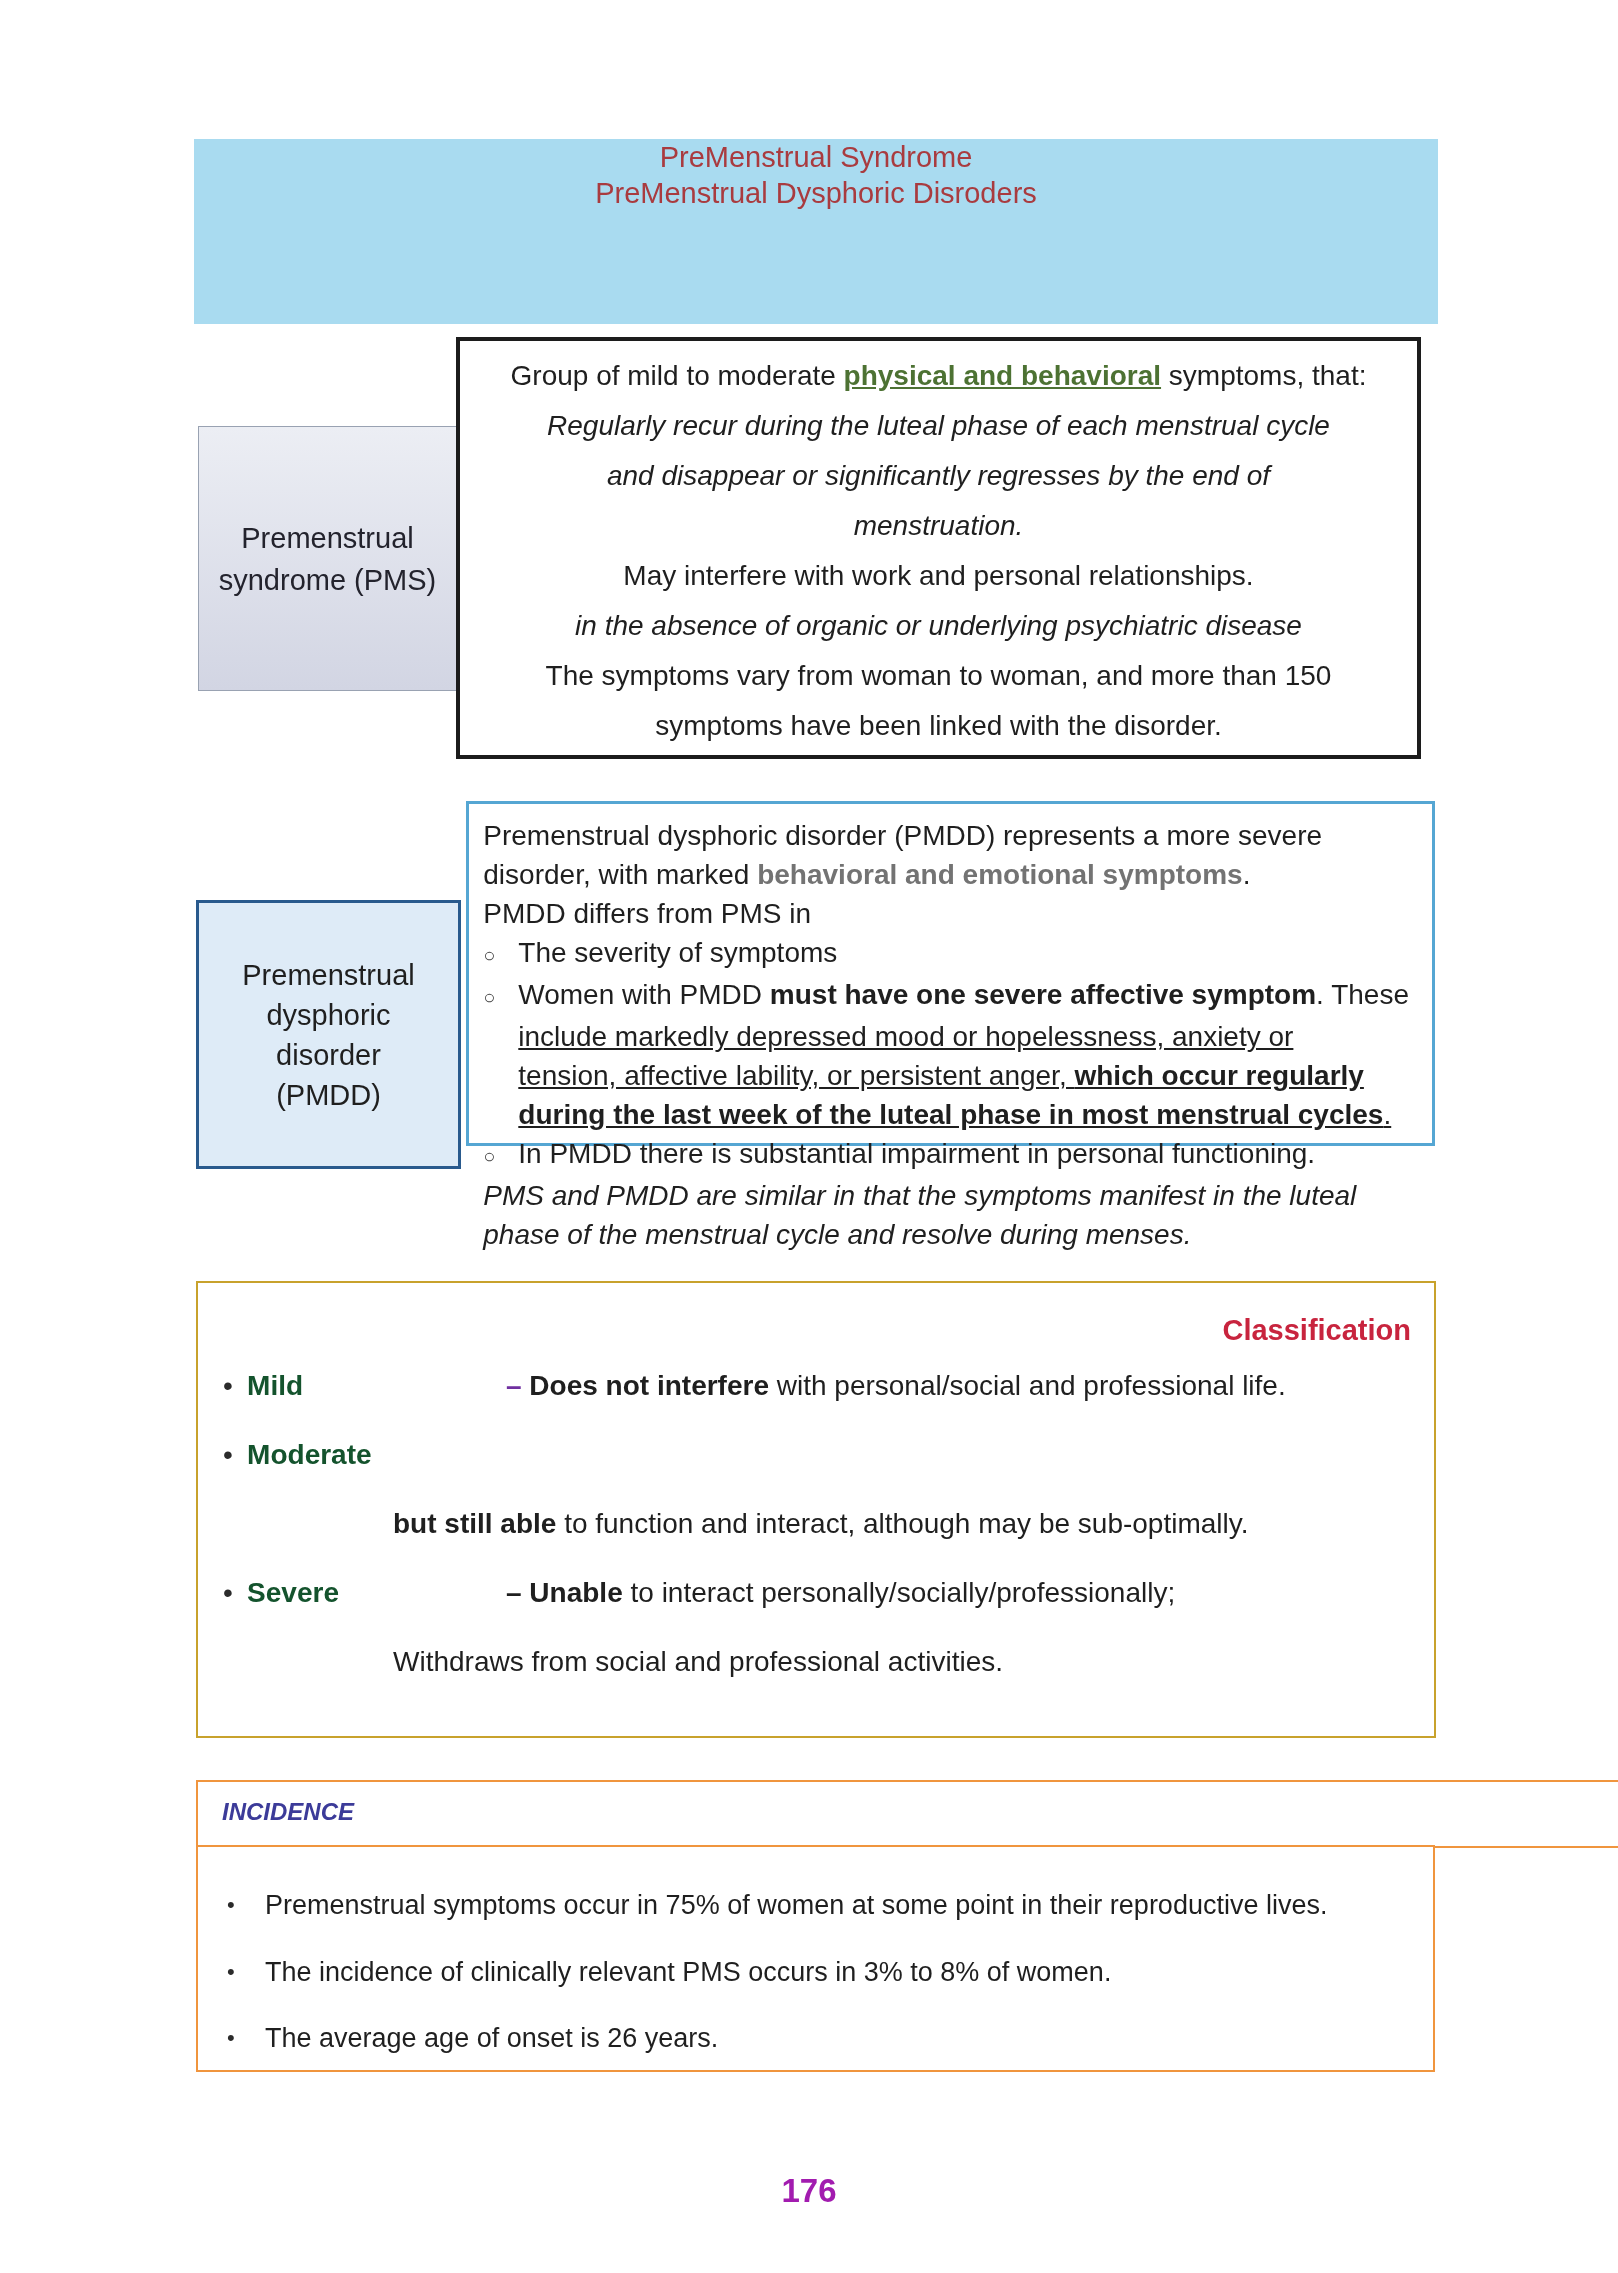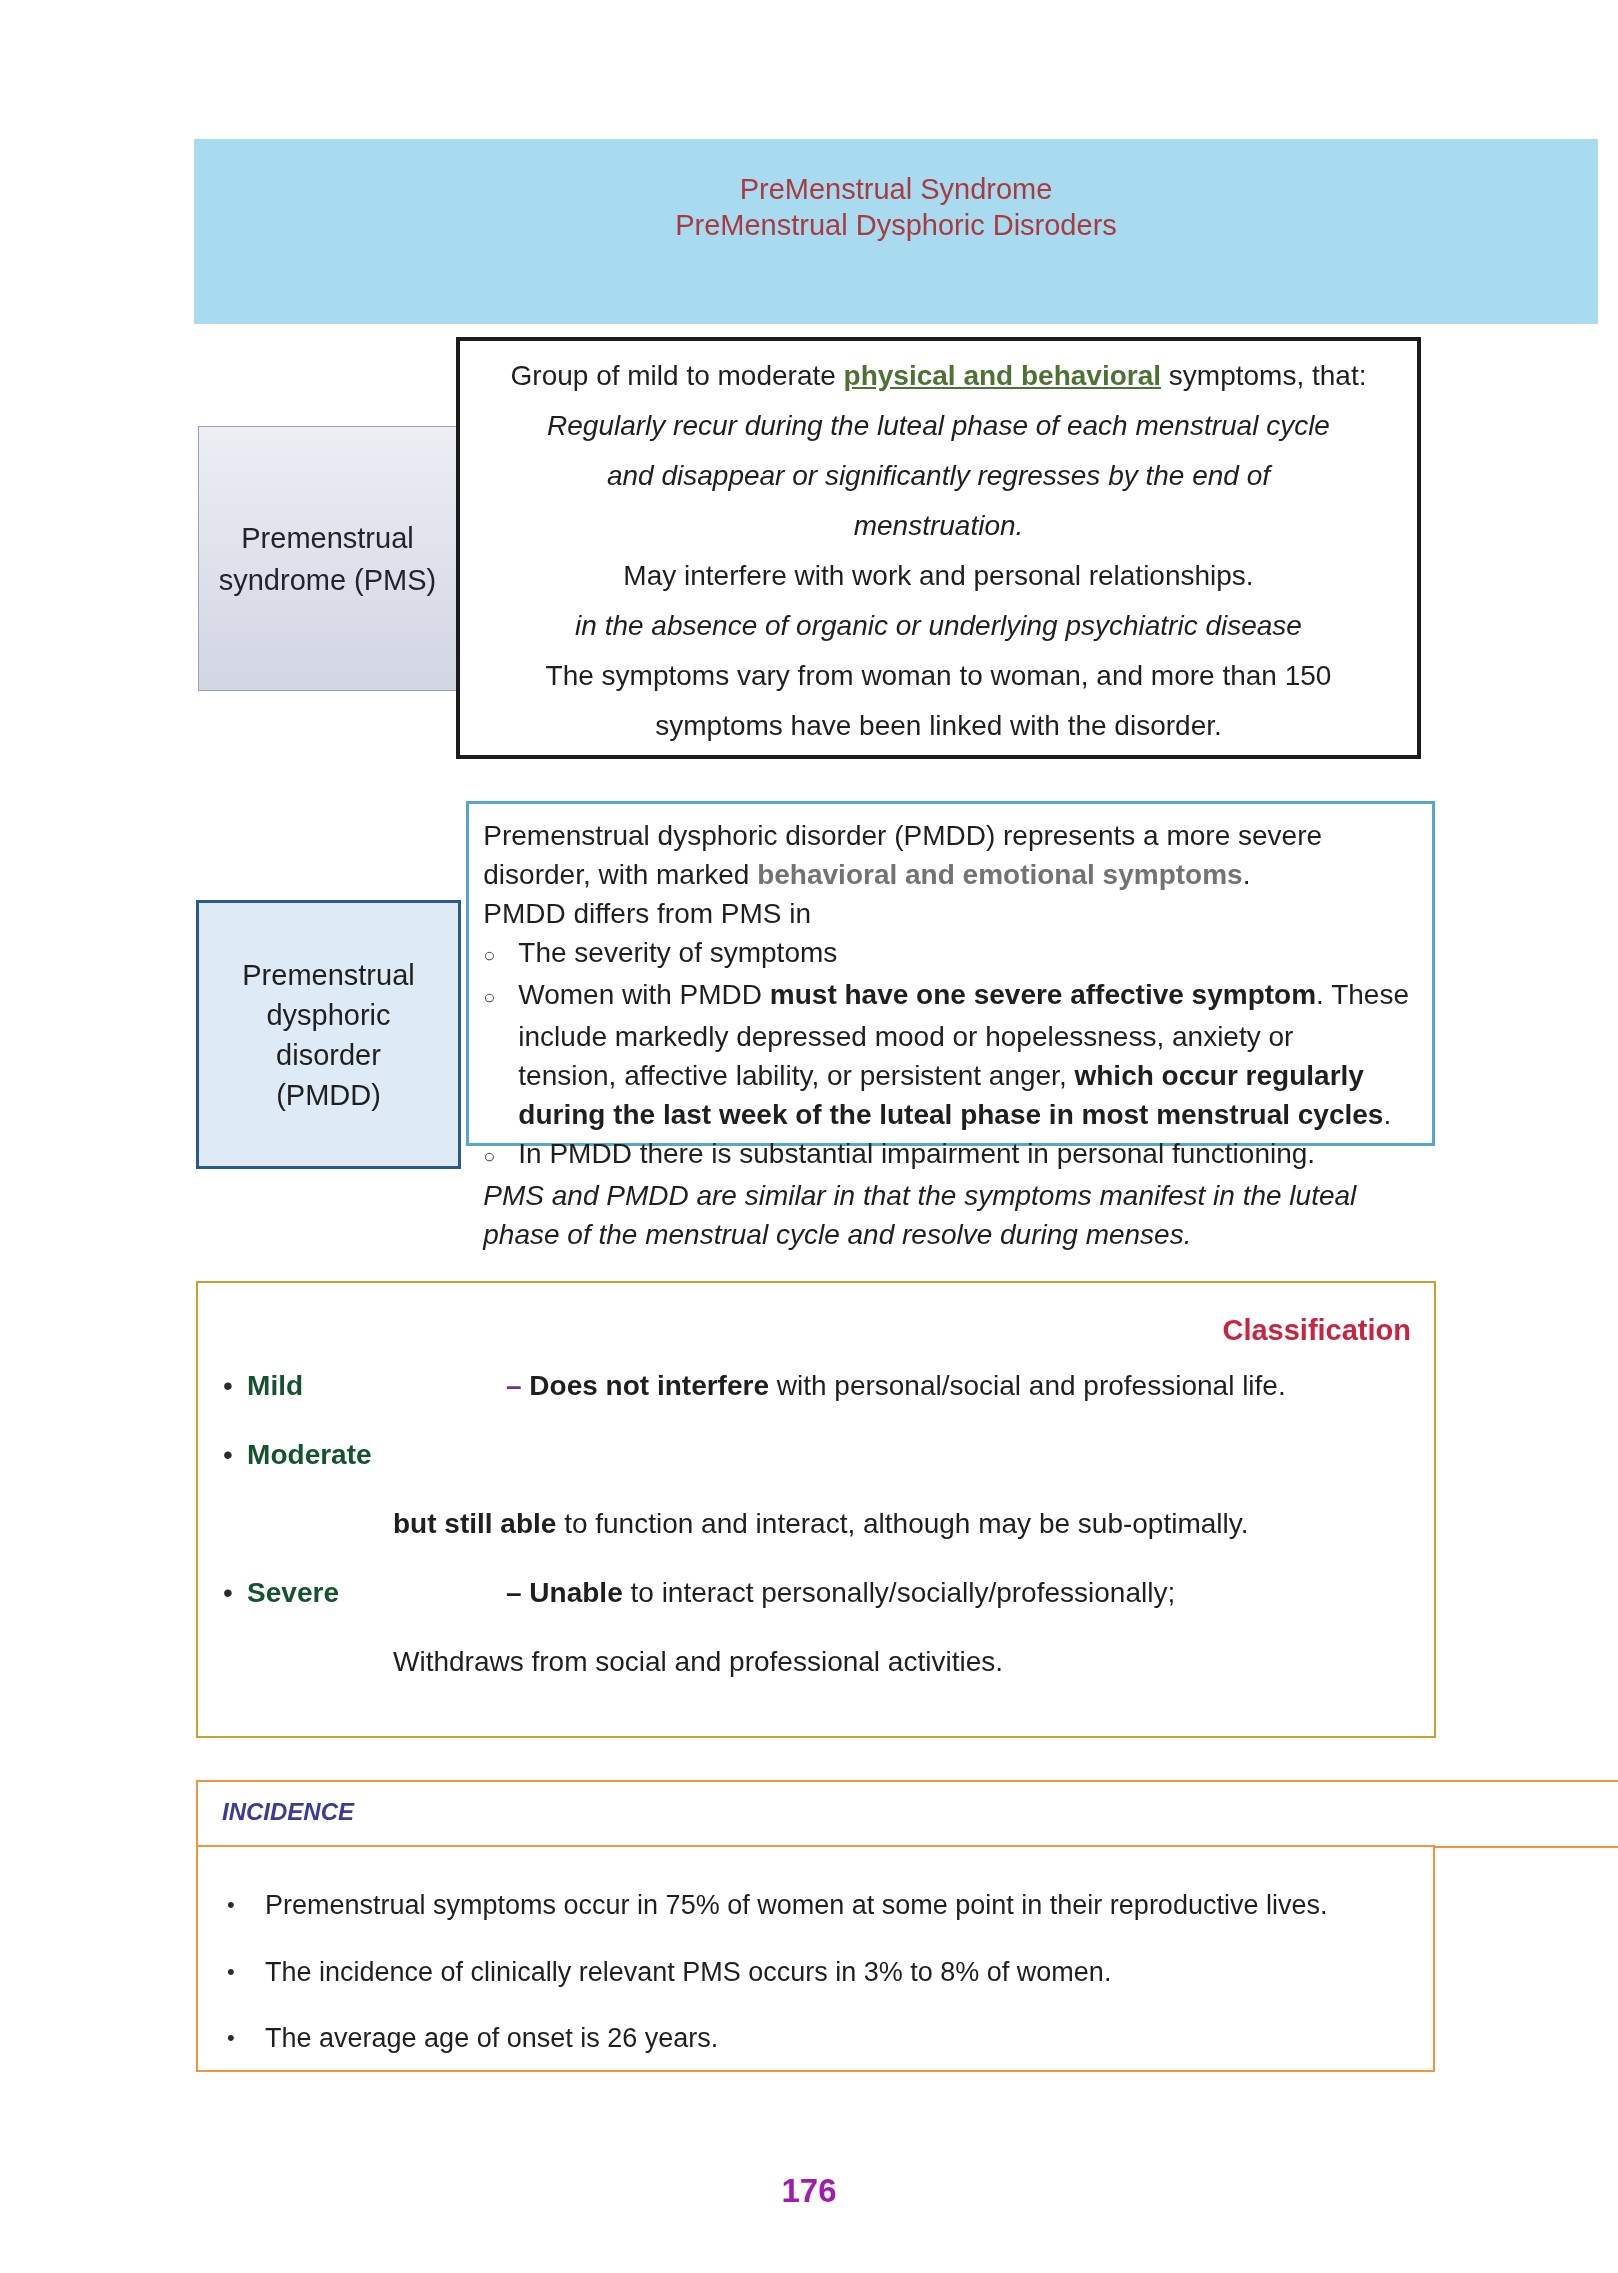--- a/index.html
+++ b/index.html
@@ -2,22 +2,22 @@
 <html><head>
 <meta charset="utf-8">
 <style>
   html,body{margin:0;padding:0;background:#ffffff;}
   .page{
     position:relative;width:1618px;height:2273px;background:#ffffff;
     font-family:"Liberation Sans",sans-serif;color:#1f1f1f;overflow:hidden;
   }
   
   .title-banner{
-    position:absolute;left:194px;top:139px;width:1404px;height:185px;
-    background:#a9dbf0;text-align:center;box-sizing:border-box;padding-top:32px;
+    position:absolute;left:194px;top:139px;width:1244px;height:185px;
+    background:#a9dbf0;text-align:center;box-sizing:border-box;
     font-size:29px;line-height:36px;color:#a93b3f;
   }
   
   .pms-label{
     position:absolute;left:198px;top:426px;width:259px;height:265px;
     background:linear-gradient(180deg,#eceef4 0%,#d2d5e3 100%);
     border:1.9px solid #99a2b2;box-sizing:border-box;z-index:1;
     display:flex;align-items:center;justify-content:center;
     text-align:center;font-size:29px;line-height:42px;color:#23232d;
   }
@@ -35,21 +35,21 @@
     display:flex;align-items:center;justify-content:center;
     text-align:center;font-size:29px;line-height:40px;color:#1f1f1f;
   }
   
   .pmdd-box{
     position:absolute;left:466px;top:801px;width:969px;height:345px;
     background:#ffffff;border:3.8px solid #55a6d3;box-sizing:border-box;
     font-size:28px;padding:12.4px 11.5px 0 14.3px;
   }
   .pmdd-line{line-height:39px;}
-  .pmdd-line.cont{padding-left:35px;}
+  .pmdd-line.cont{padding-left:35px;text-decoration:underline;}
   
   .cls-box{
     position:absolute;left:196px;top:1281px;width:1240px;height:457px;
     background:#ffffff;border:2.9px solid #c8a22c;box-sizing:border-box;
     font-size:28px;padding:31px 23px 0 25px;
   }
   .cls-heading{color:#c8243e;font-weight:700;font-size:29px;margin-bottom:22px;text-align:right;}
   .cls-row{display:flex;margin-bottom:35px;line-height:34px;}
   .cls-term{width:283px;flex:0 0 auto;}
   .cls-bullet{color:#2b2b2b;margin-right:14.3px;}

